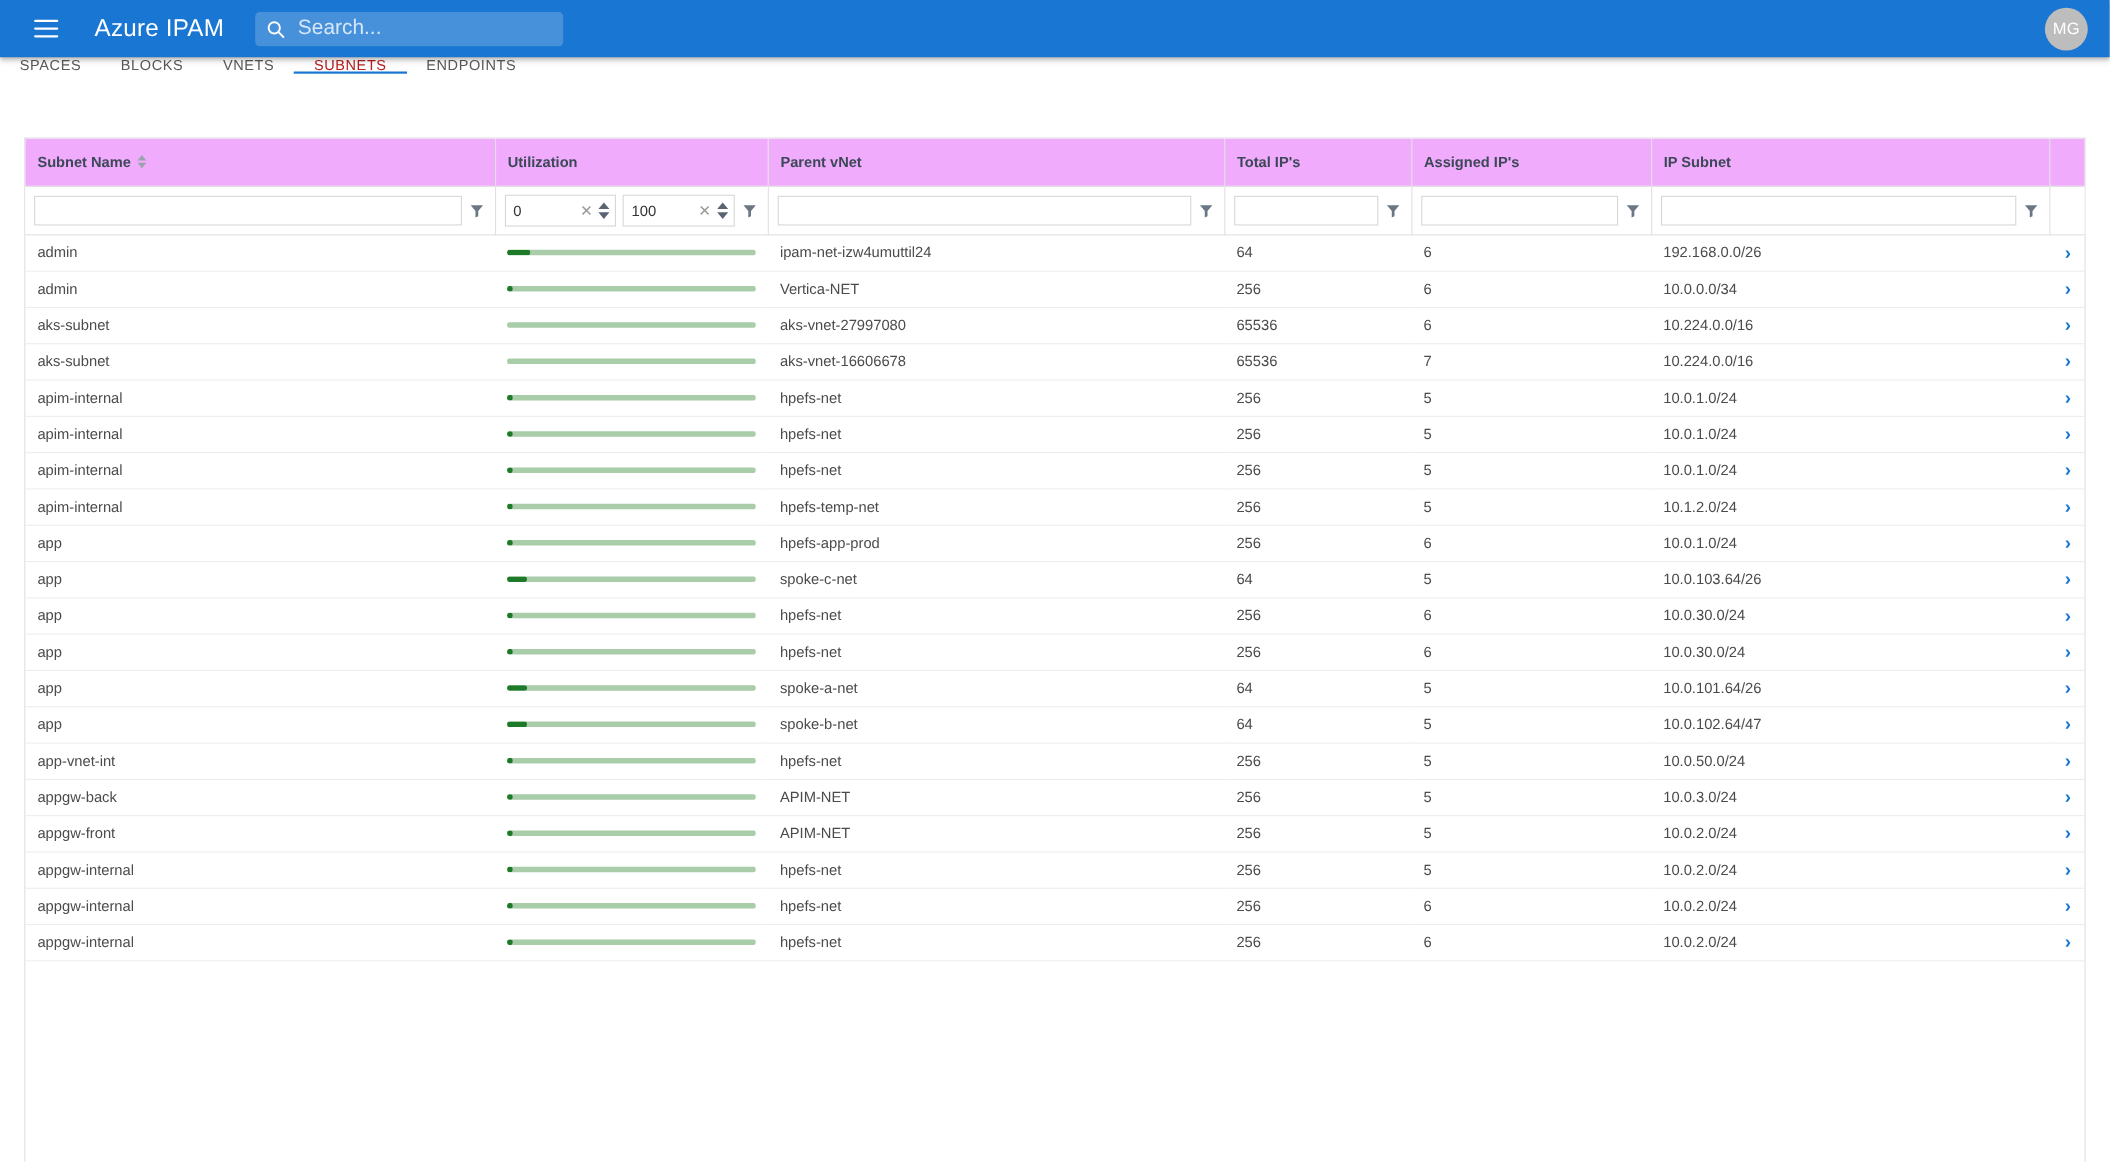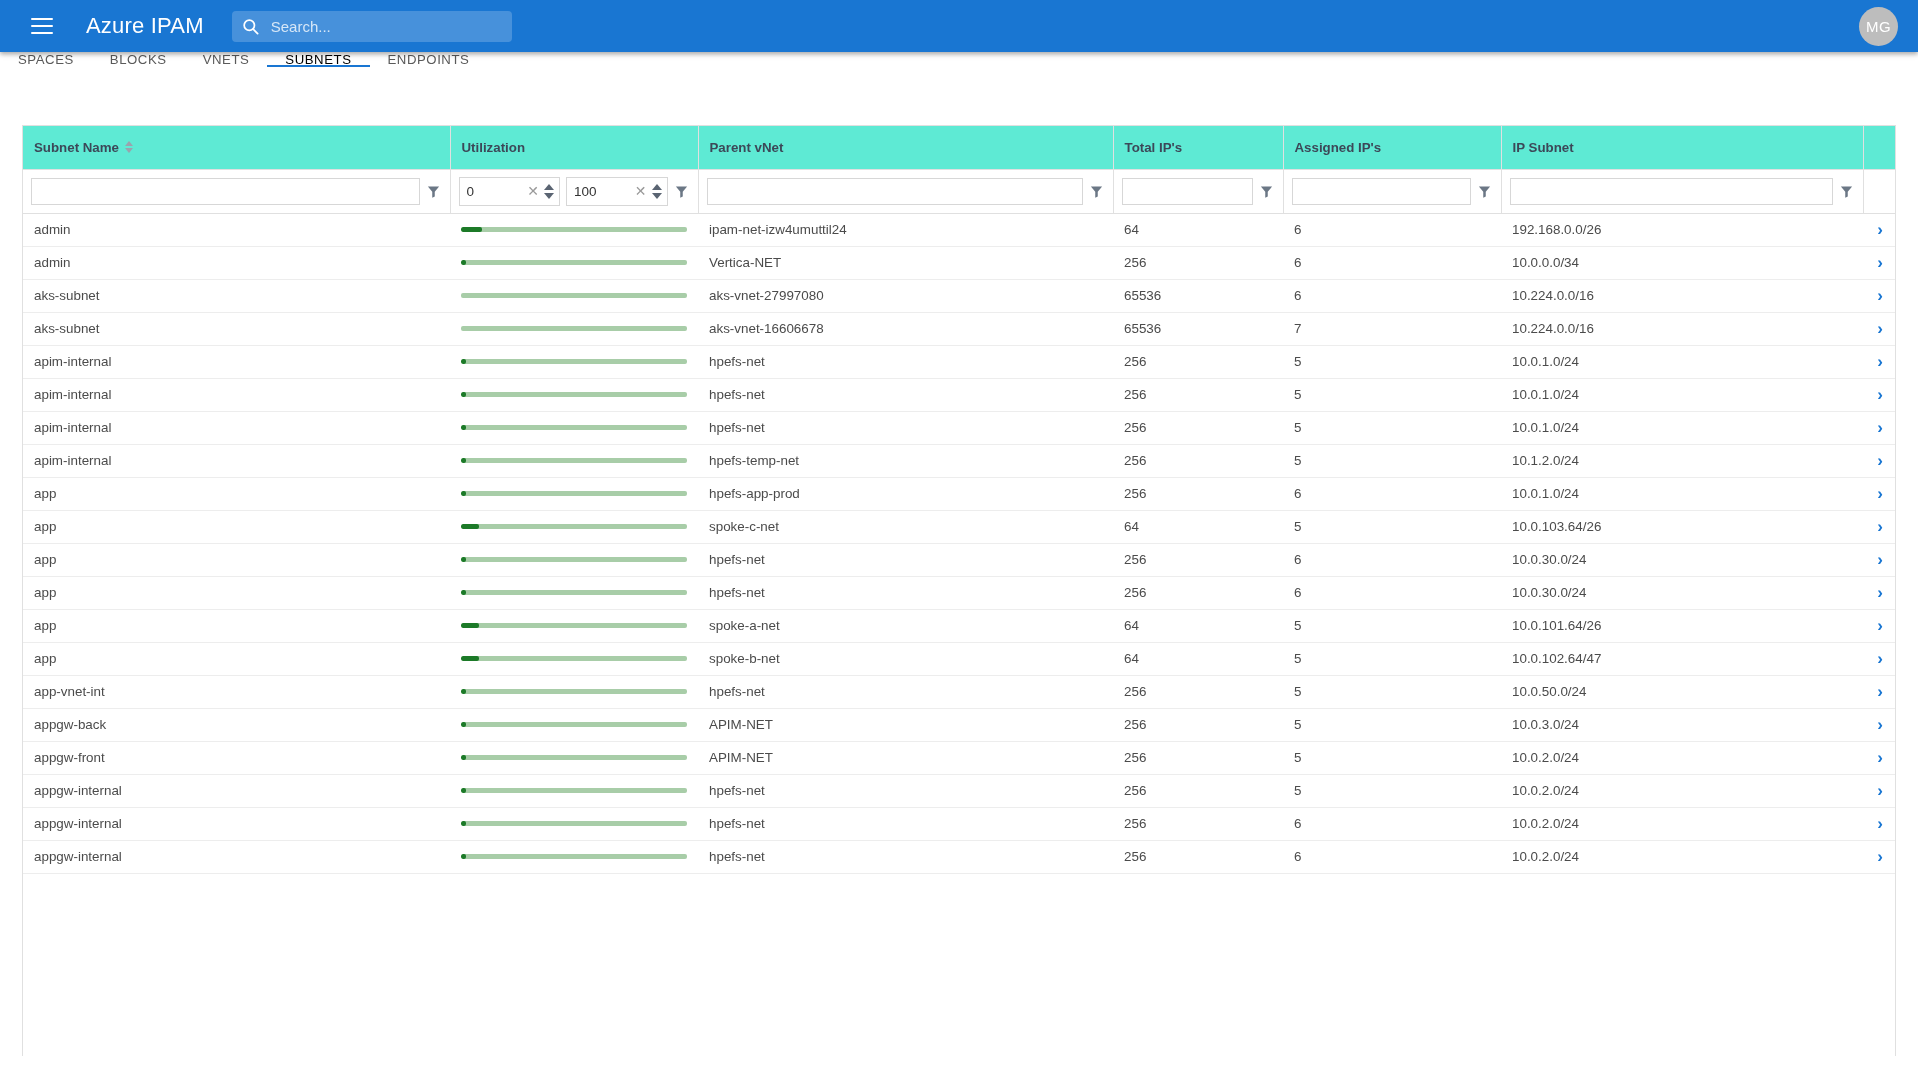--- a/index.html
+++ b/index.html
@@ -43,21 +43,21 @@
     width: 280px; height: 31px;
     background: rgba(255,255,255,.20);
     border-radius: 4px;
     display: flex; align-items: center;
     padding: 0 8px;
   }
   .search-icon { width: 21px; height: 21px; flex: 0 0 auto; display:flex; align-items:center; justify-content:center; }
   .search-input {
     flex: 1 1 auto;
     background: transparent; border: none; outline: none;
-    color: #fef9c3; font-size: 15px;
+    color: #fef9c3; font-size: 19px;
     font-family: "Liberation Sans", sans-serif;
     padding-left: 10px;
   }
   .search-input::placeholder { color: rgba(255,255,255,.78); }
   .avatar {
     margin-left: auto;
     width: 39px; height: 39px;
     border-radius: 50%;
     background: #bdbdbd;
     color: #fff;
@@ -79,21 +79,21 @@
     display: flex; align-items: center; justify-content: center;
     padding: 0 18px;
     font-size: 13.2px;
     letter-spacing: .55px;
     color: #5a5a5a;
     cursor: pointer;
     position: relative;
     font-weight: 500;
     text-transform: uppercase;
   }
-  .tab.active { color: #000000; }
+  .tab.active { color: #b91c1c; }
   .tab.active::after {
     content: "";
     position: absolute; left: 0; right: 0; bottom: 0;
     height: 2px; background: #1976d2;
   }
 
   
   .card {
     margin: 25px 22px 0 22px;
     border: 1px solid #e0e0e0;
@@ -108,21 +108,21 @@
     text-align: left;
     font-size: 13.3px;
     color: #3c4858;
     font-weight: bold;
     padding: 12px 10px 12px 11px;
     border-right: 1px solid #e0e0e0;
     border-bottom: 1px solid #e0e0e0;
     vertical-align: middle;
     height: 43px;
     white-space: nowrap;
-    background: #5eead4;
+    background: #f0abfc;
   }
   thead th:last-child { border-right: none; }
   .th-inner { display: flex; align-items: center; gap: 6px; }
   .sort-icon { display: inline-flex; flex-direction: column; gap: 2px; line-height: 0; }
   .sort-icon i {
     display:block; width: 0; height: 0;
     border-left: 4px solid transparent;
     border-right: 4px solid transparent;
   }
   .sort-icon i.up { border-bottom: 5px solid #9aa3ad; }

